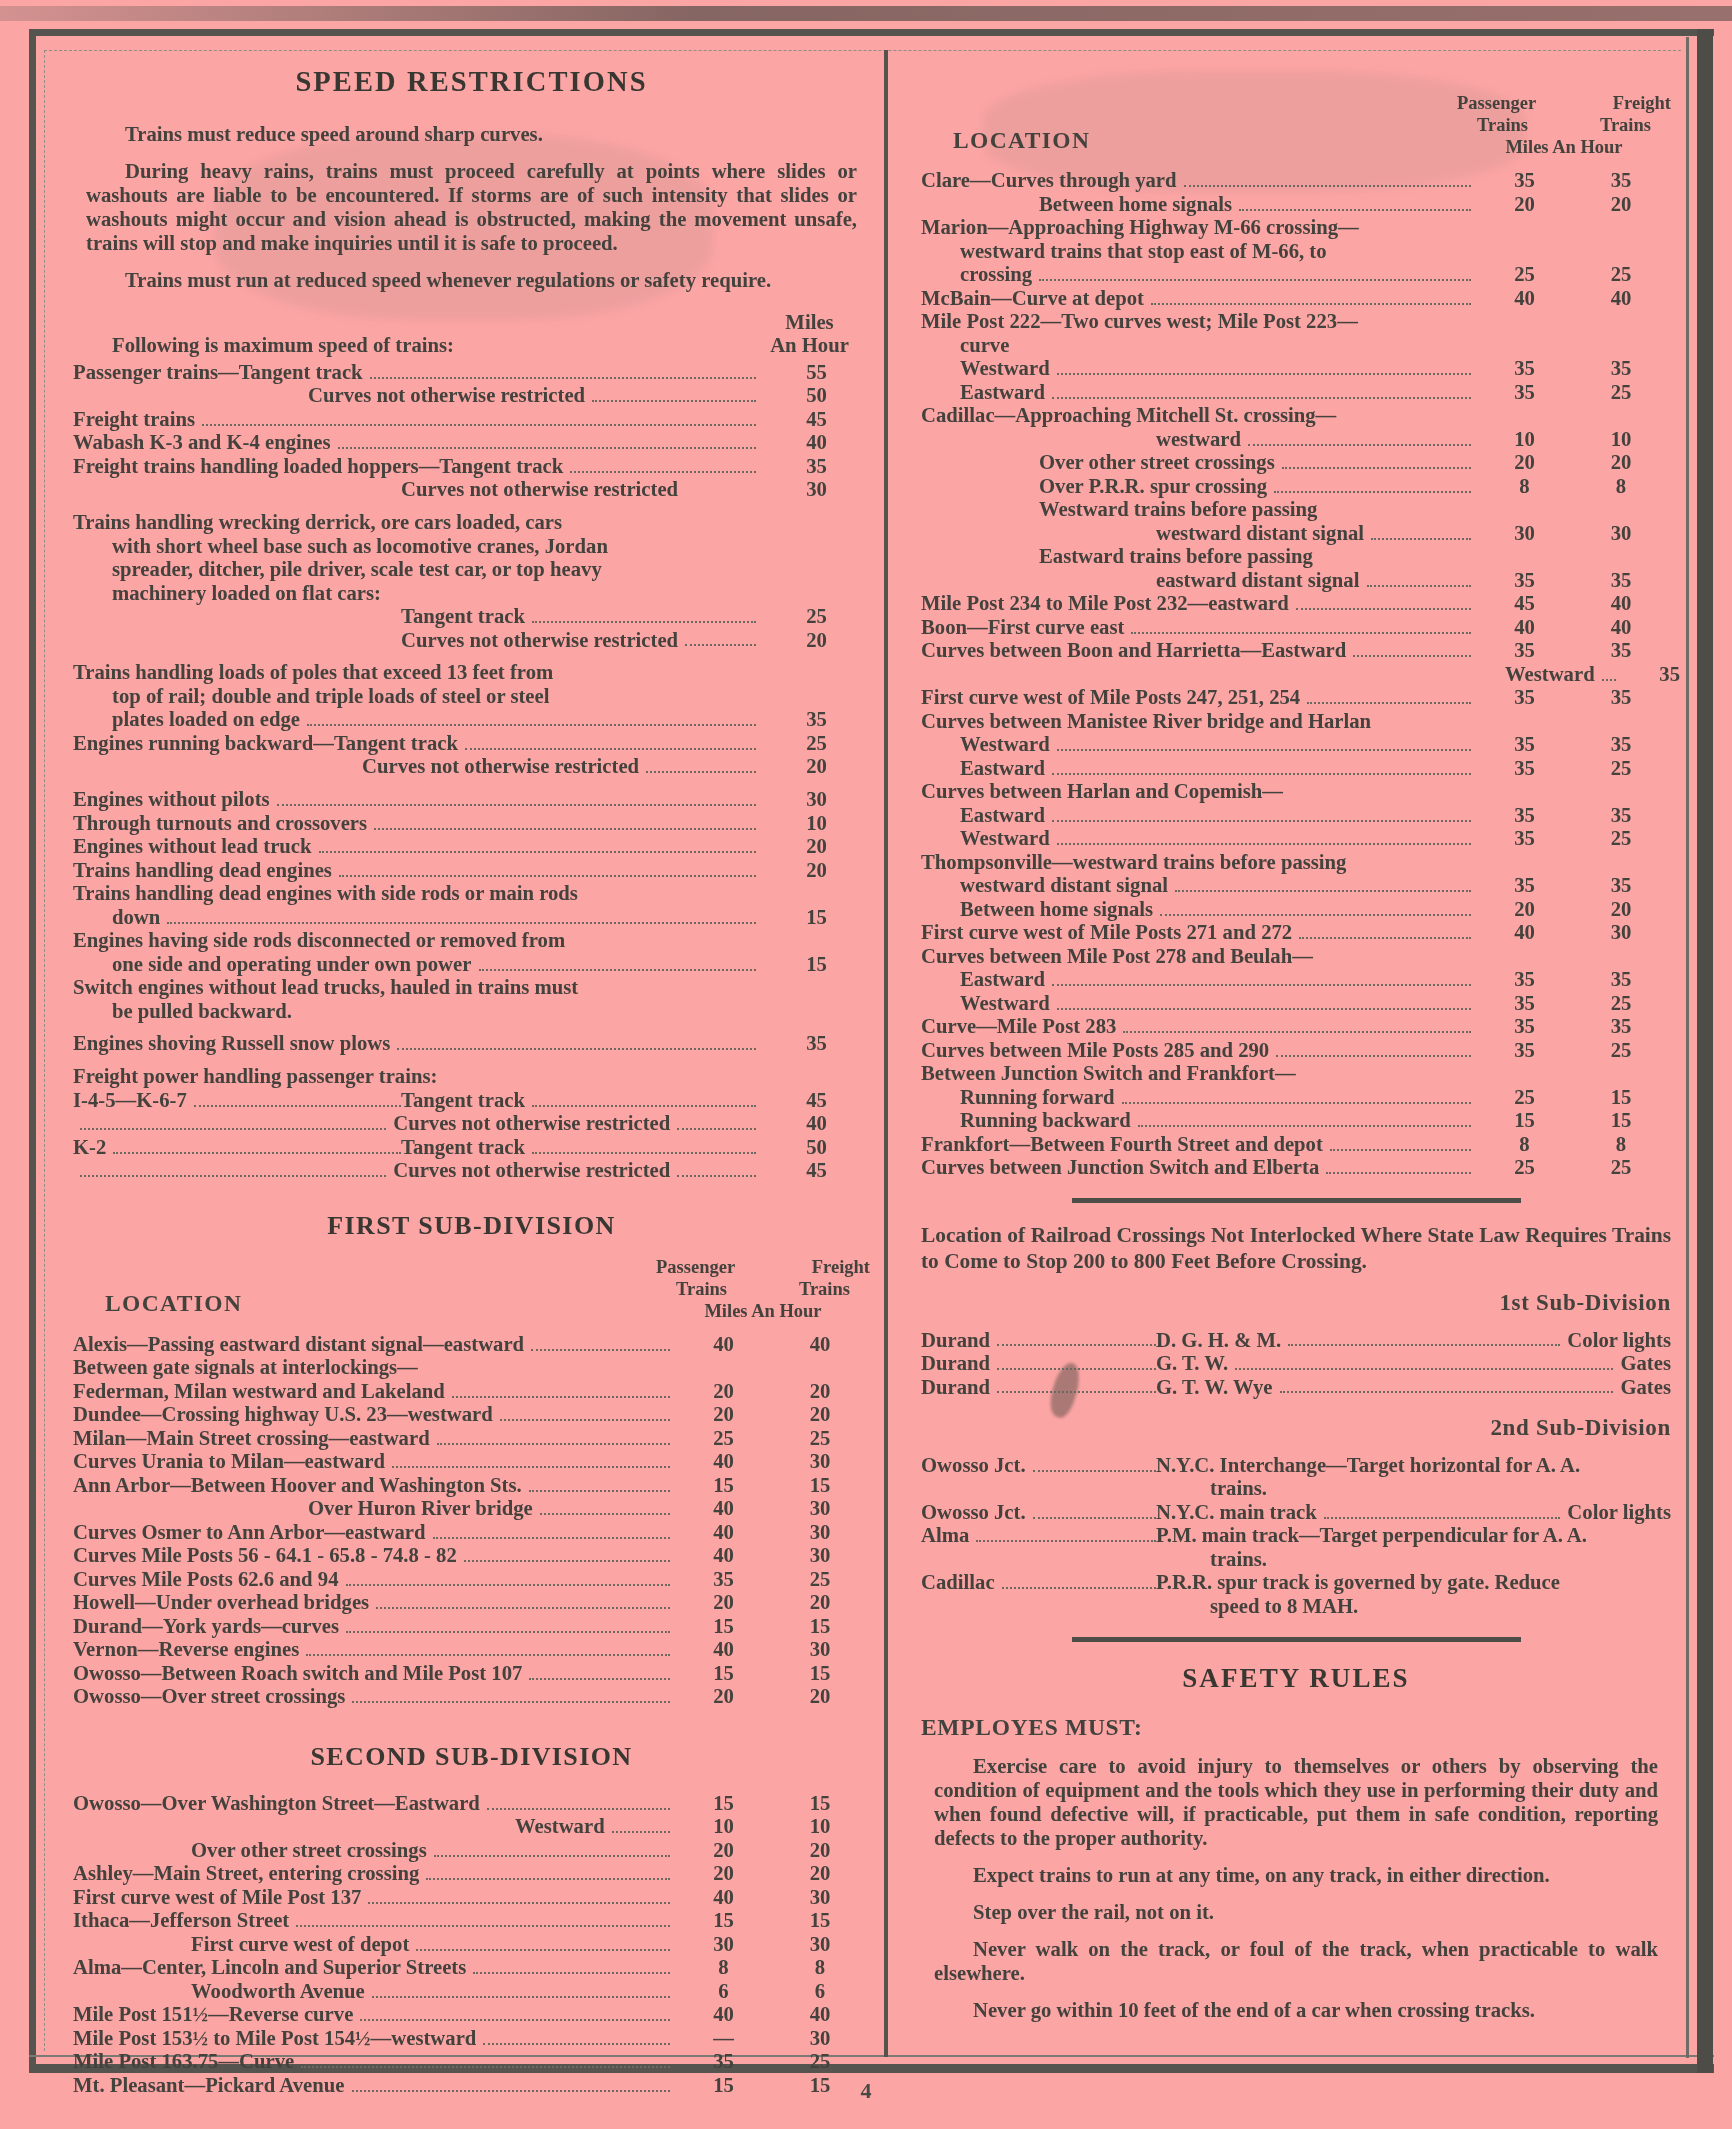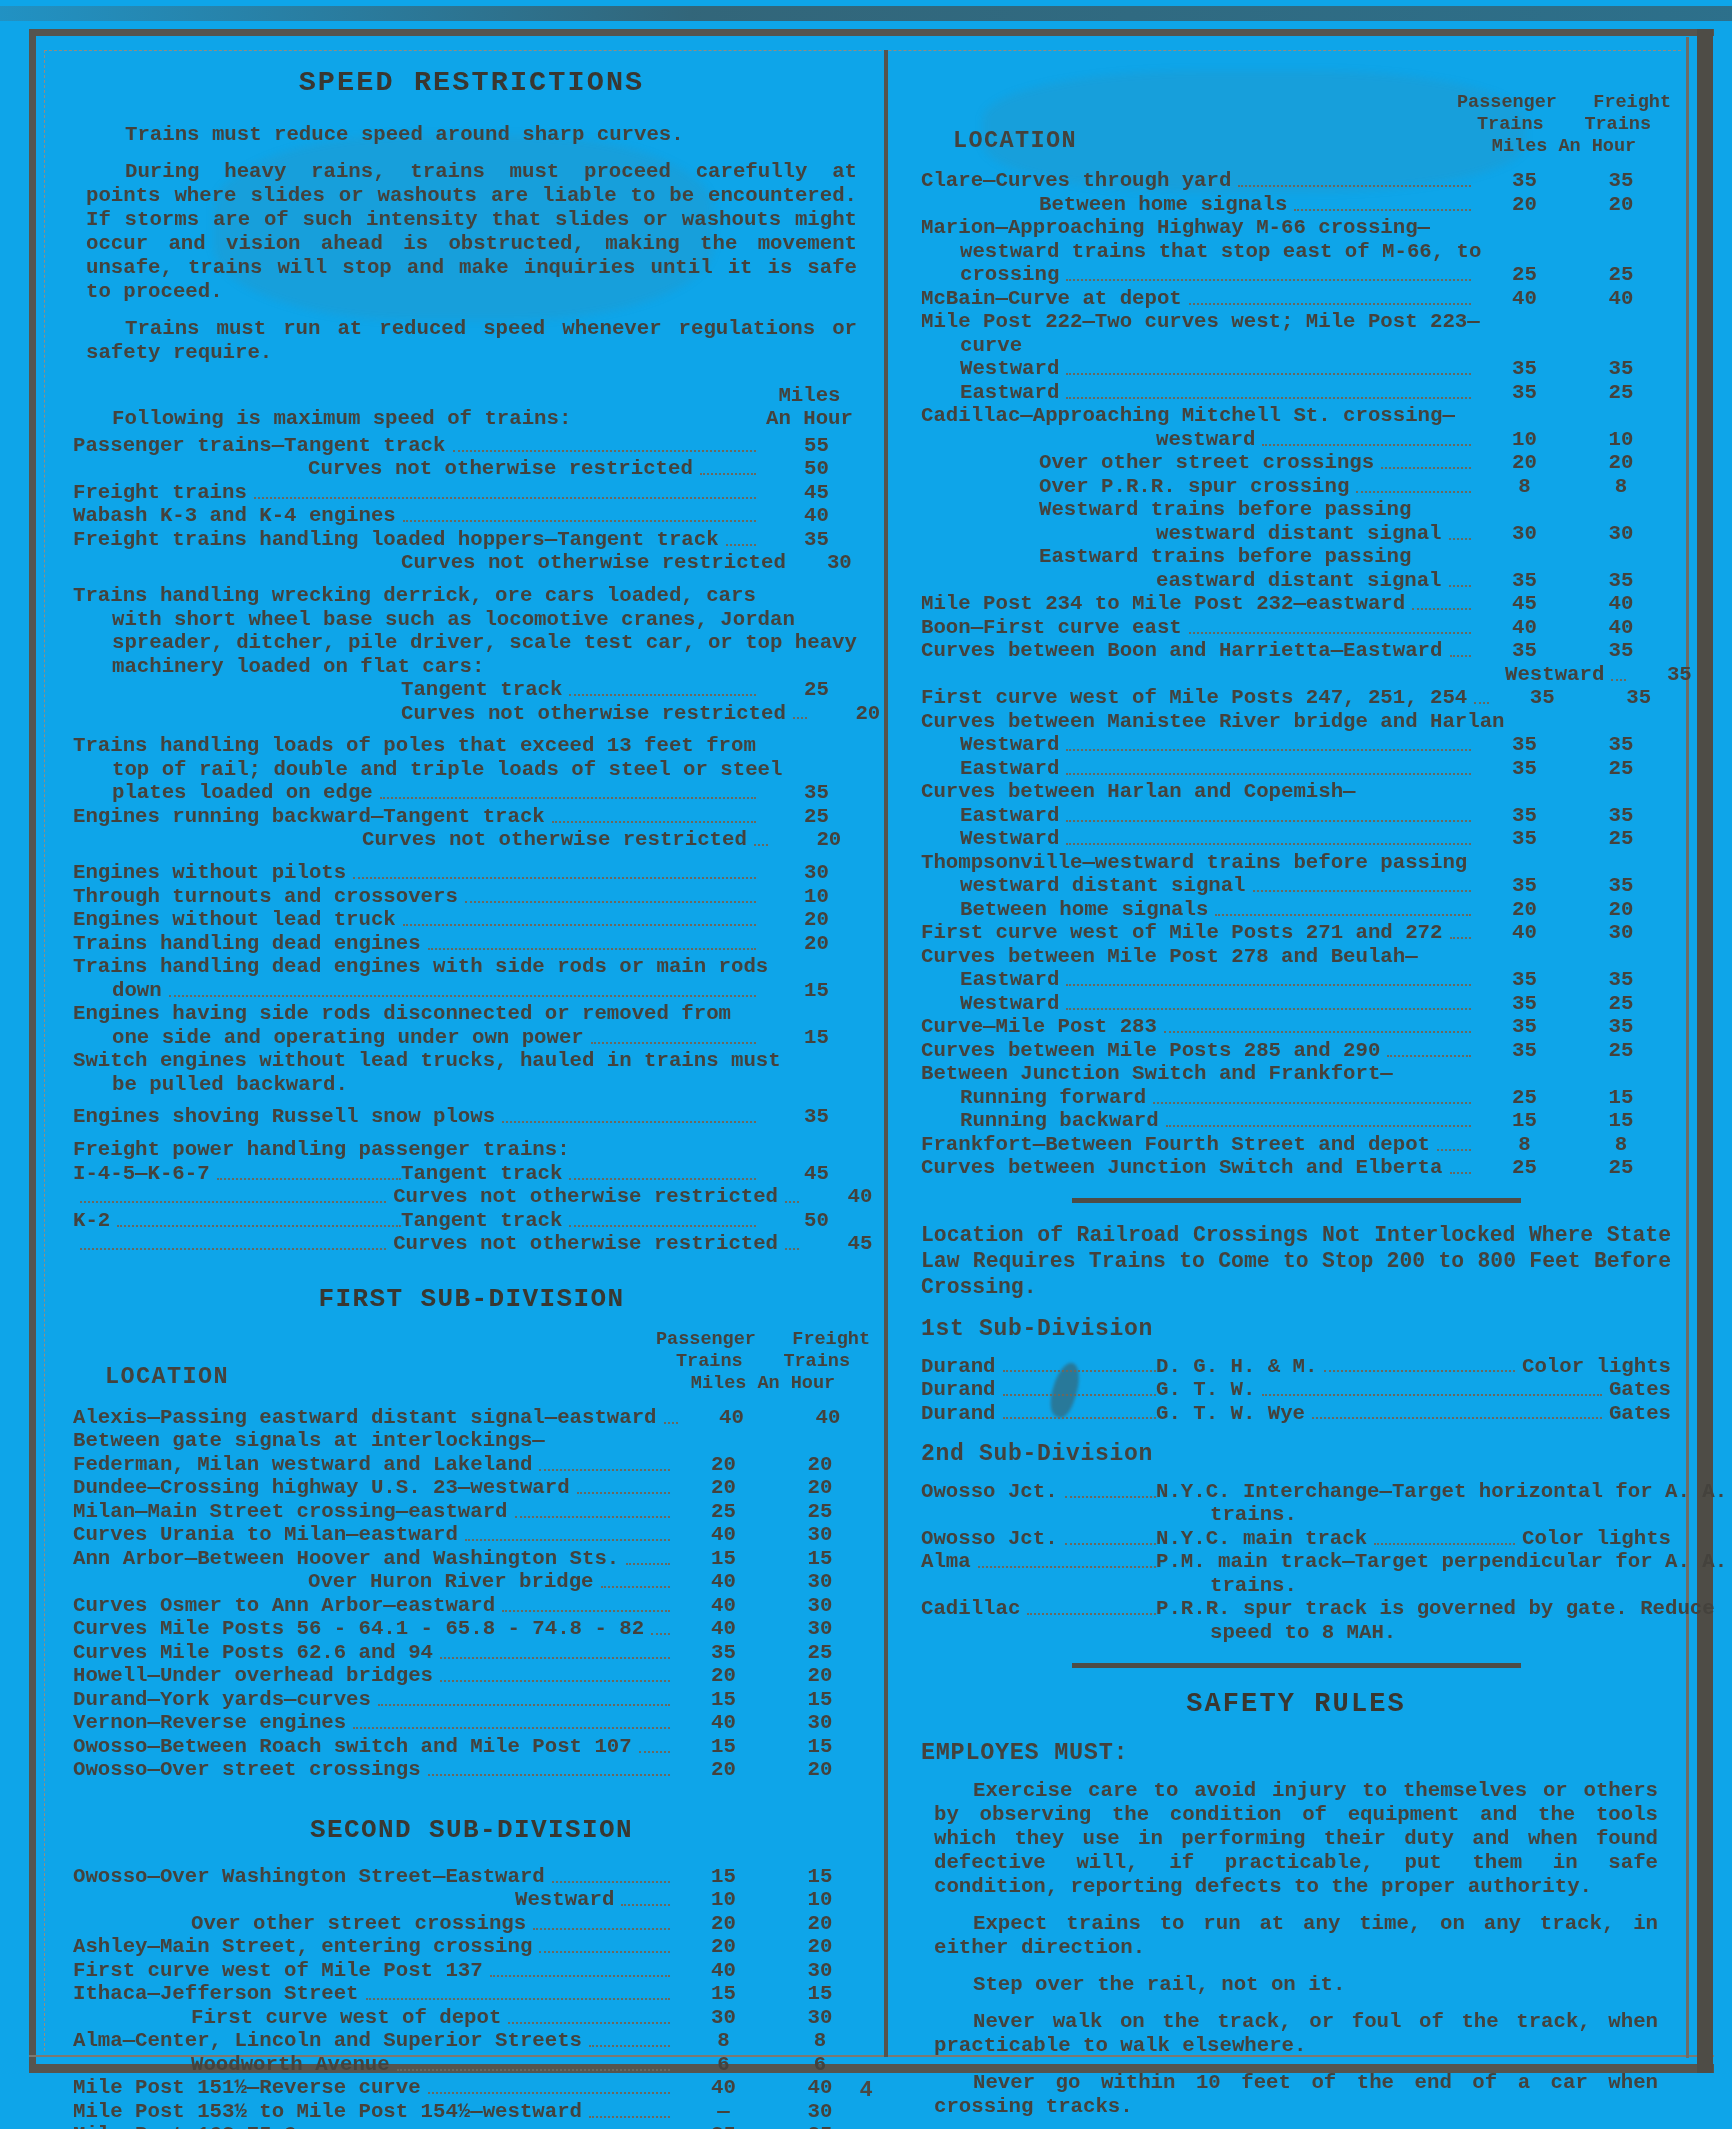--- a/index.html
+++ b/index.html
@@ -1,17 +1,17 @@
 <!DOCTYPE html>
 <html style="font-size:11.4px"><head>
 <meta charset="utf-8">
 <style>
   html,body{margin:0;padding:0;background:#c9c7c0;}
-  .page{position:relative;width:1732px;height:2129px;background:#0ea5e9;overflow:hidden;
-        font-family:Liberation Mono, monospace;color:#44423d;}
+  .page{position:relative;width:1732px;height:2129px;background:#fca5a5;overflow:hidden;
+        font-family:Liberation Serif, serif;color:#44423d;}
   
   .scan-band{position:absolute;left:0;top:5.7px;width:100%;height:15.7px;
              background:linear-gradient(90deg,rgba(90,88,82,.25),rgba(70,68,62,.65) 40%,rgba(70,68,62,.55));}
   .smudge{position:absolute;background:rgba(110,108,100,.10);filter:blur(4.3px);border-radius:40%;}
   .blot{position:absolute;width:24px;height:56px;background:rgba(70,66,58,.45);filter:blur(1.4px);
         border-radius:50% 60% 40% 55%;transform:rotate(18deg);}
   
   .f-top{position:absolute;left:28.5px;top:28.5px;width:1685px;height:7.8px;background:#56544e;}
   .f-left{position:absolute;left:28.5px;top:28.5px;width:7.1px;height:2044px;background:#56544e;}
   .f-bot-thin{position:absolute;left:28.5px;top:2055px;width:1685px;height:2.1px;background:#7b7972;}
@@ -48,21 +48,21 @@
   .following{text-indent:39px;}
   .miles-hdr{width:121px;text-align:center;line-height:23px;}
   
   .tbl-head{display:flex;justify-content:space-between;align-items:flex-end;margin:14.3px 0 11.4px 0;}
   .loc-label{font-size:23.5px;font-weight:700;letter-spacing:1.4px;margin:0 0 4.3px 32px;}
   .pf{width:214px;font-size:18.5px;font-weight:700;line-height:22px;text-align:center;}
   .pf-r1{display:flex;justify-content:space-between;}
   .pf-r2{display:flex;justify-content:space-between;padding:0 20px;}
   .rule-short{width:449px;height:5px;background:#4e4c46;margin:18.5px auto 18.5px auto;}
   .cross-head{font-size:21.4px;line-height:26px;font-weight:700;text-align:justify;margin:4.3px 0 2.9px 0;}
-  .sub-title{font-size:23px;font-weight:700;text-align:left;margin:15.7px 0 13px 0;letter-spacing:0.7px;}
+  .sub-title{font-size:23px;font-weight:700;text-align:right;margin:15.7px 0 13px 0;letter-spacing:0.7px;}
   .cross-a{display:flex;flex:0 0 235px;align-items:flex-end;}
   .cross-a .leader{margin-right:0;}
   .safety-title{font-size:27px;letter-spacing:2.1px;margin:21.4px 0 20px 0;}
   .employes{font-size:23.5px;font-weight:700;letter-spacing:0.7px;margin:0 0 7.1px 0;}
   .safety .par{font-size:20.7px;line-height:24px;}
   .pageno{position:absolute;left:0;top:2078px;width:100%;text-align:center;
           font-size:22px;font-weight:700;color:#4a4843;}
   .h2-wrap{margin-top:28.5px;margin-bottom:7.1px;}
   .h2-wrap.second{margin-top:33px;margin-bottom:20px;}
 </style>

